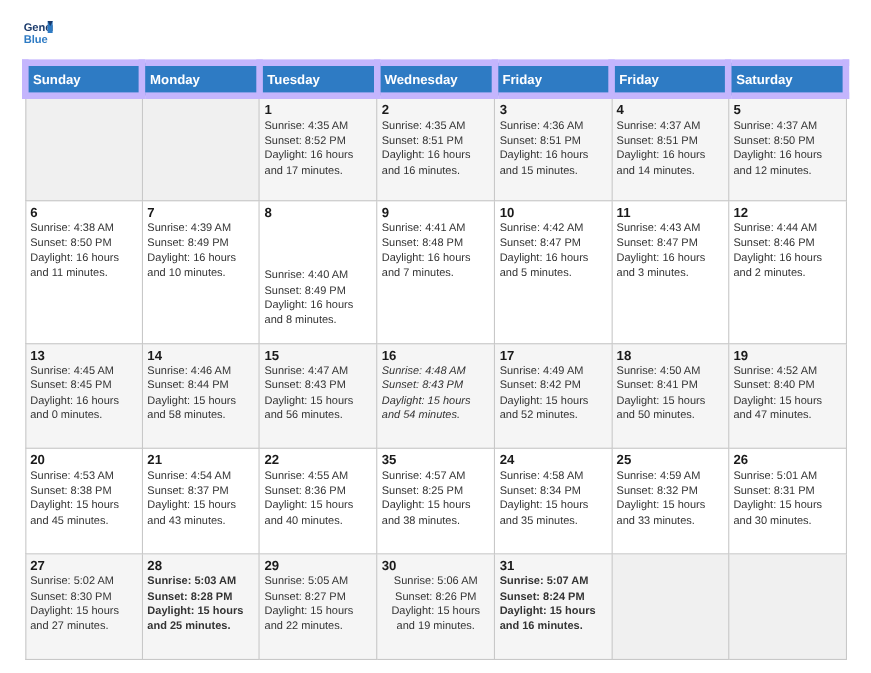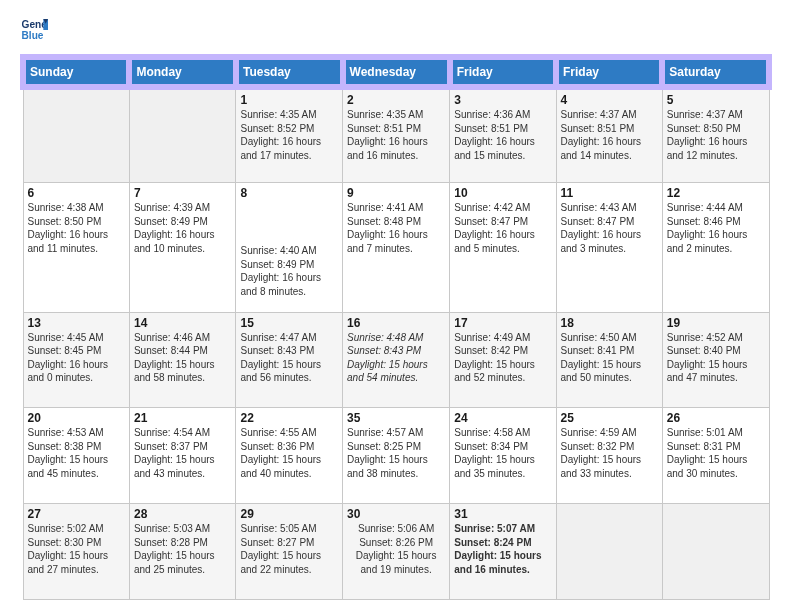--- a/index.html
+++ b/index.html
@@ -320,21 +320,21 @@
         <tr>
           <td>
             <span class="day-num">27</span>
             <div class="day-info" style="white-space: pre-line;">Sunrise: 5:02 AM
 Sunset: 8:30 PM
 Daylight: 15 hours
 and 27 minutes.</div>
           </td>
           <td>
             <span class="day-num">28</span>
-            <div class="day-info" style="white-space: pre-line;">Sunrise: 5:03 AM
+            <div class="day-info" style="white-space: pre-line; font-weight: bold;">Sunrise: 5:03 AM
 Sunset: 8:28 PM
 Daylight: 15 hours
 and 25 minutes.</div>
           </td>
           <td>
             <span class="day-num">29</span>
             <div class="day-info" style="white-space: pre-line;">Sunrise: 5:05 AM
 Sunset: 8:27 PM
 Daylight: 15 hours
 and 22 minutes.</div>

